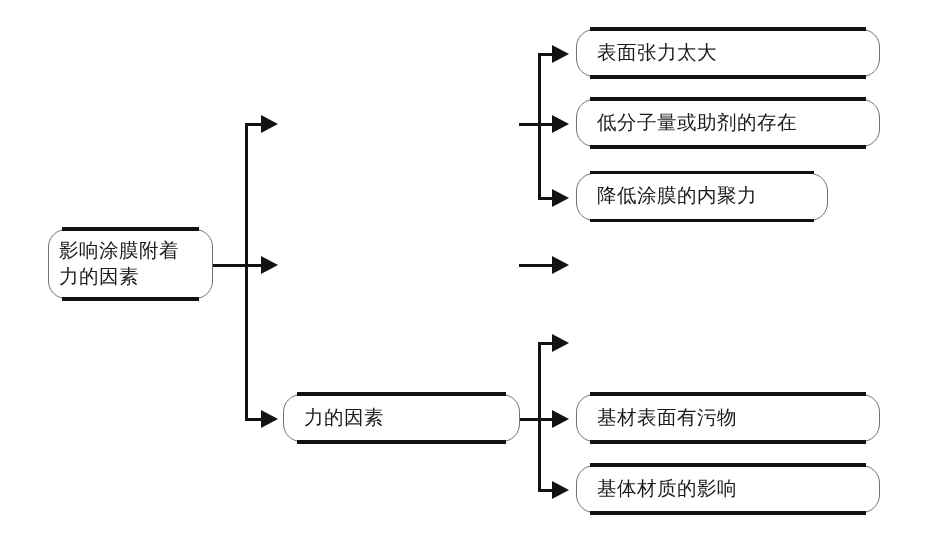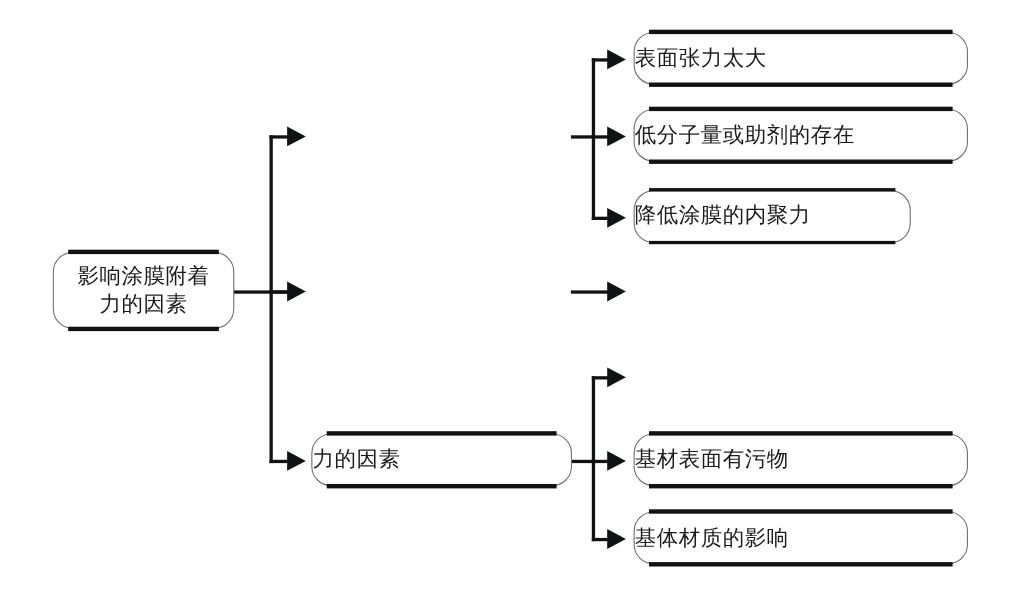--- a/index.html
+++ b/index.html
@@ -43,23 +43,23 @@
     position: absolute;
     left: 13px;
     right: 13px;
     height: 3.4px;
     background: #111214;
     z-index: 4;
   }
   .node::before { top: -2.6px; }
   .node::after  { bottom: -2.6px; }
 
-  .node.center .label { text-align: center; }
+  .node.center .label { text-align: left; }
   .node.lead   .label { text-align: left; }
-  .node.lead   { padding-right: 12px; }
+  .node.lead   { padding-left: 20px; padding-right: 12px; }
   .node.center { padding-left: 10px; padding-right: 10px; }
 
   
   .hline, .vline {
     position: absolute;
     background: #111214;
     z-index: 2;
   }
   .hline { height: 3.4px; }
   .vline { width: 3.4px; }
@@ -140,17 +140,17 @@
   <div class="node lead" style="left:576px; top:172.6px; width:252px; height:48px;">
     <span class="label">降低涂膜的内聚力</span>
   </div>
 
 
 
   <div class="node lead" style="left:576px; top:394px; width:304px; height:48px;">
     <span class="label">基材表面有污物</span>
   </div>
 
-  <div class="node lead" style="left:576px; top:465px; width:304px; height:48px;">
+  <div class="node lead" style="left:576px; top:465px; width:304px; height:48px;font-family:Liberation Serif, serif;">
     <span class="label">基体材质的影响</span>
   </div>
 
 </div>
 
 </body></html>

